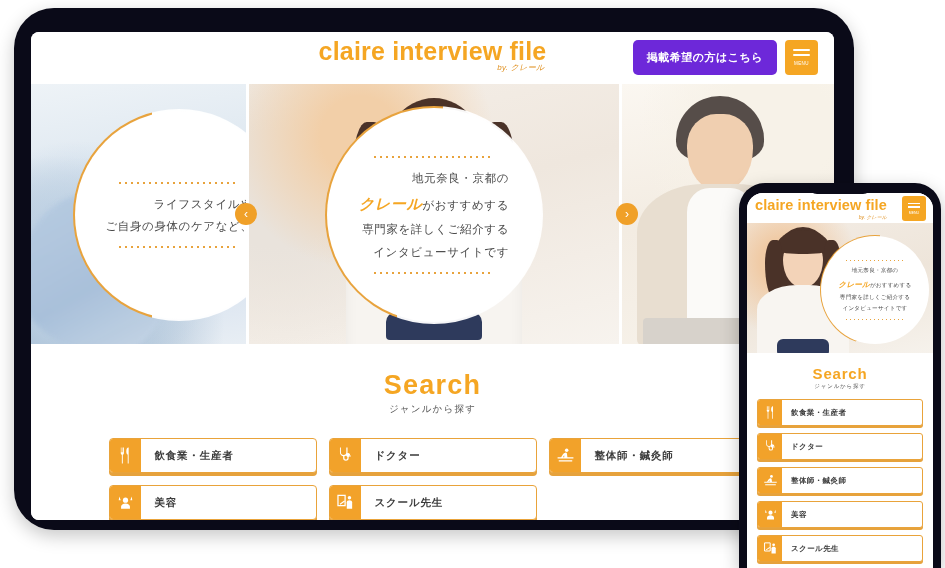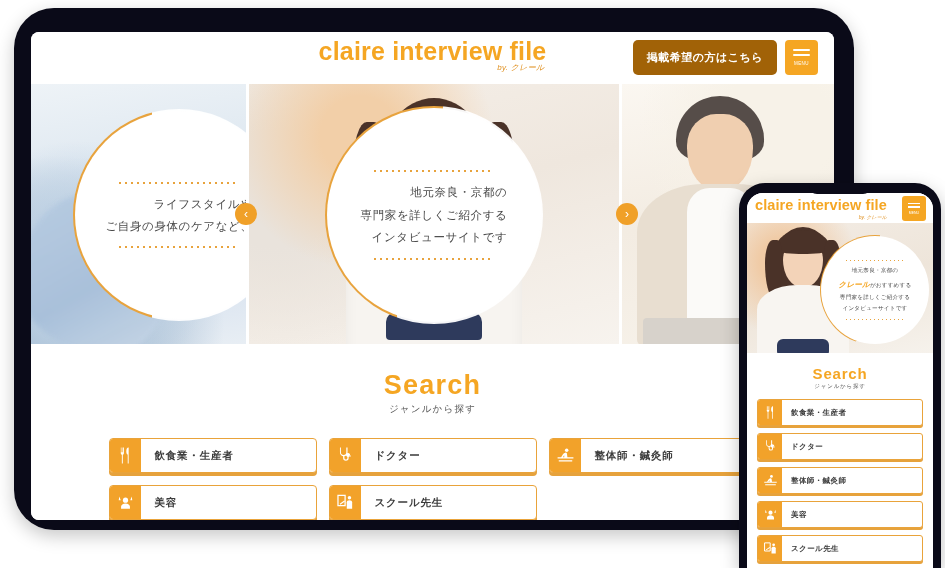--- a/index.html
+++ b/index.html
@@ -35,21 +35,21 @@
     line-height:1.05;
   }
   .logo-sub{
     font-size:8px; color:#E09020; margin-top:-2px; letter-spacing:.3px;
     font-style:italic; text-align:right; padding-right:2px;
   }
   .header-right{
     position:absolute; right:16px; top:8px; display:flex; align-items:center; gap:8px;
   }
   .cta-btn{
-    background:#a16207; color:#fff; font-size:11px; font-weight:700;
+    background:#6d28d9; color:#fff; font-size:11px; font-weight:700;
     padding:10px 14px; border-radius:5px; letter-spacing:.5px;
     border:none; cursor:pointer; white-space:nowrap;
   }
   .menu-btn{
     width:33px; height:35px; background:#F5A623; border-radius:4px;
     display:flex; flex-direction:column; align-items:center; justify-content:center;
     gap:3px; cursor:pointer; border:none;
   }
   .menu-btn .bar{ width:17px; height:2px; background:#fff; border-radius:1px; display:block;}
   .menu-btn .mlabel{ font-size:4.5px; color:#fff; margin-top:2px; letter-spacing:.4px;}
@@ -344,20 +344,23 @@
               <div class="hairside-r"></div>
               <div class="neck"></div>
               <div class="body"></div>
               <div class="skirt"></div>
             </div>
           </div>
           <div class="circle circle-center">
             <div class="dots-line"></div>
             <div class="circle-txt">
               <div>地元奈良・京都の</div>
+              <div>
+                <span class="brand">クレール</span><span>がおすすめする</span>
+              </div>
               <div>専門家を詳しくご紹介する</div>
               <div>インタビューサイトです</div>
             </div>
             <div class="dots-line"></div>
           </div>
         </div>
 
         <div class="slide side">
           <div class="ph-right">
             <div class="m-hair"></div>

